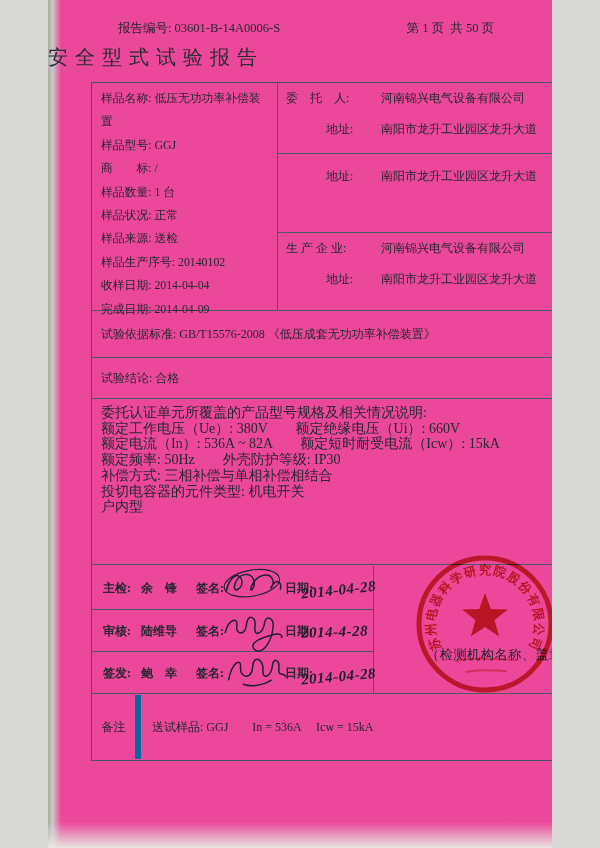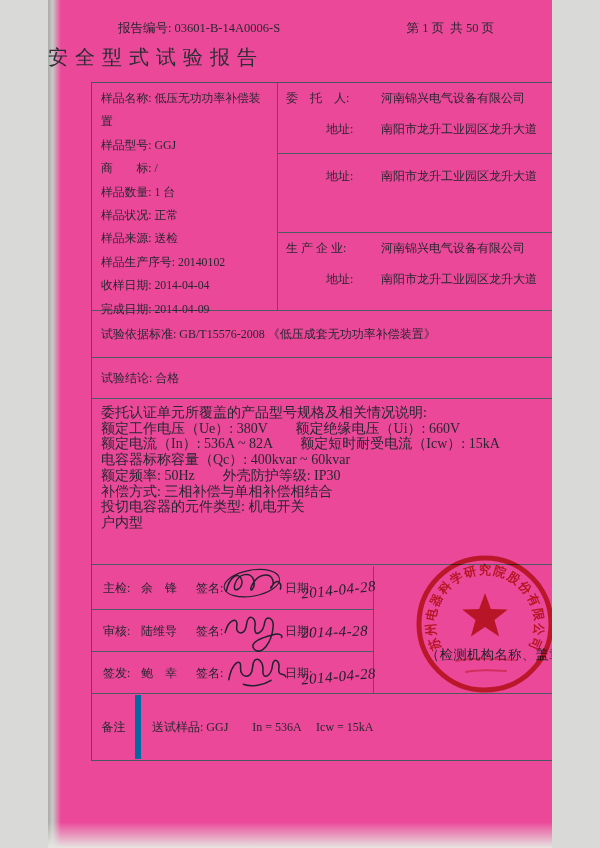--- a/index.html
+++ b/index.html
@@ -36,21 +36,21 @@
   .plabel{display:inline-block;width:95px;white-space:pre;}
   .alabel{display:inline-block;width:55px;white-space:pre;}
   .rowStd{left:0;top:229px;width:503px;height:46px;border-bottom:1px solid #4e5962;
     display:flex;align-items:center;padding-left:9px;white-space:pre;}
   .rowCon{left:0;top:276px;width:503px;height:40px;border-bottom:1px solid #4e5962;
     display:flex;align-items:center;padding-left:9px;white-space:pre;}
   .rowSpec{left:0;top:317px;width:503px;height:165px;border-bottom:1px solid #4e5962;
     padding:5px 9px 0 9px;font-size:14px;}
   .specLine{line-height:15.7px;white-space:pre-wrap;}
   .rowSig{left:0;top:483px;width:503px;height:128px;border-bottom:1px solid #4e5962;}
-  .sigCol{position:absolute;left:0;top:0;width:282px;height:128px;border-right:1px solid #4e5962;}
+  .sigCol{position:absolute;left:0;top:0;width:282px;height:128px;border-right:1px solid #4e5962;font-weight:bold;}
   .sigRow{position:relative;width:100%;}
   .sigRow1{height:44px;border-bottom:1px solid #4e5962;}
   .sigRow2{height:42px;border-bottom:1px solid #4e5962;}
   .sigRow3{height:42px;}
   .s-abs{position:absolute;top:50%;transform:translateY(-50%);white-space:pre;}
   .s-role{left:11px;width:38px;}
   .s-name{left:49px;text-align:right;}
   .s-sign{left:104px;}
   .s-datelab{left:193px;}
   .scrib{position:absolute;left:130px;top:1px;overflow:visible;}
@@ -109,21 +109,20 @@
     </div>
 
     <div class="cell rowStd"><span>试验依据标准:</span><span> </span><span>GB/T15576-2008 《低压成套无功功率补偿装置》</span></div>
 
     <div class="cell rowCon"><span>试验结论:</span><span> </span><span>合格</span></div>
 
     <div class="cell rowSpec">
       <div class="specLine">委托认证单元所覆盖的产品型号规格及相关情况说明:</div>
       <div class="specLine">额定工作电压（Ue）: 380V　　额定绝缘电压（Ui）: 660V</div>
       <div class="specLine">额定电流（In）: 536A ~ 82A　　额定短时耐受电流（Icw）: 15kA</div>
-      <div class="specLine">电容器标称容量（Qc）: 400kvar ~ 60kvar</div>
       <div class="specLine">额定频率: 50Hz　　外壳防护等级: IP30</div>
       <div class="specLine">补偿方式: 三相补偿与单相补偿相结合</div>
       <div class="specLine">投切电容器的元件类型: 机电开关</div>
       <div class="specLine">户内型</div>
     </div>
 
     <div class="cell rowSig">
       <div class="sigCol">
         <div class="sigRow sigRow1">
           <span class="s-abs s-role">主检:</span>

